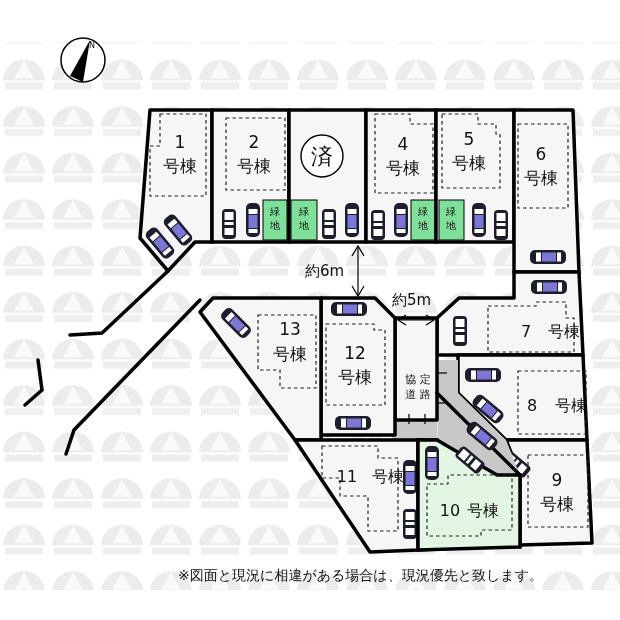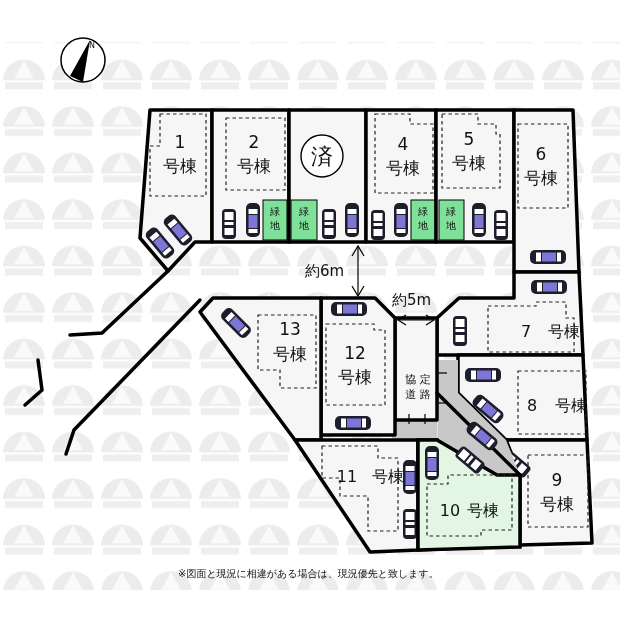--- a/index.html
+++ b/index.html
@@ -11,21 +11,21 @@
   .lot-green { fill:#e2f6e3; stroke:#000; stroke-width:3.5; }
   .bldg { fill:none; stroke:#222; stroke-width:1.2; stroke-dasharray:3.5 3; }
   .road-grey { fill:#c8c8c8; stroke:none; }
   .green-strip { fill:#7fe09a; stroke:#000; stroke-width:1; }
   .wm { fill:#ececec; }
   .line { stroke:#000; stroke-width:3.5; fill:none; stroke-linecap:round; }
   .thin { stroke:#000; stroke-width:1.2; fill:none; }
   .car-body { fill:#1d1d2c; }
   .car-win { fill:#7c76d6; }
   .car-white { fill:#fff; }
-  .note { position:absolute; left:178px; top:567px; font-size:10px; color:#111;
+  .note { position:absolute; left:178px; top:567px; font-size:14px; color:#111;
           font-family:"DejaVu Sans","Liberation Sans",sans-serif; white-space:nowrap; }
 </style>
 </head>
 <body>
 
 <div id="stage">
 <svg width="620" height="620" viewBox="0 0 620 620" xmlns="http://www.w3.org/2000/svg">
   <defs>
 
     <pattern id="wm" x="0" y="0" width="49" height="46.5" patternUnits="userSpaceOnUse">

